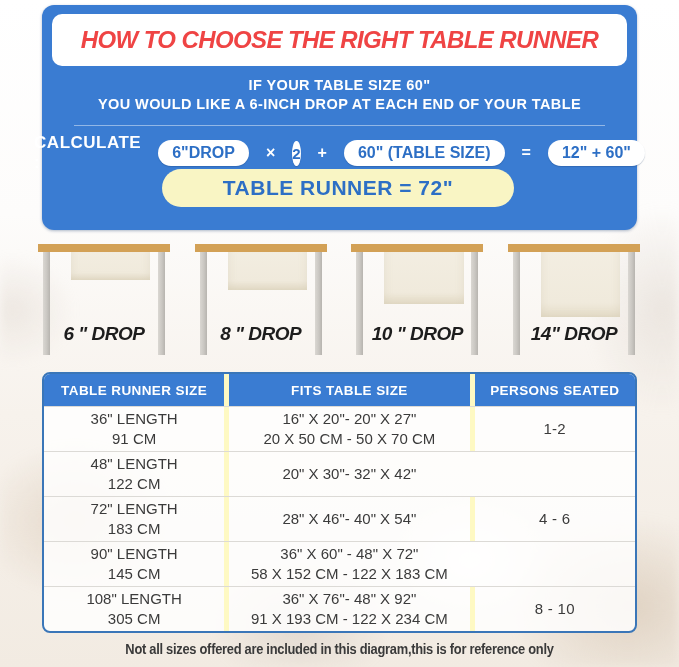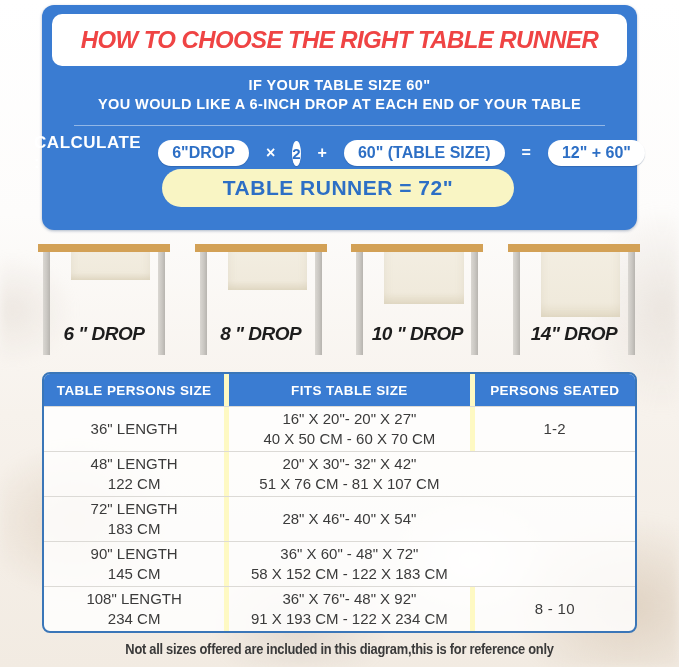--- a/index.html
+++ b/index.html
@@ -123,72 +123,73 @@
     <div class="runner" style="height: 73px;"></div>
     <div class="tabletop"></div>
     <div class="leg l"></div>
     <div class="leg r"></div>
     <div class="drop-label">14" DROP</div>
   </div>
 </div>
 
 <div class="size-table">
   <div class="st-header">
-    <div class="st-cell">TABLE PERSONS SIZE</div>
+    <div class="st-cell">TABLE RUNNER SIZE</div>
     <div class="st-cell">FITS TABLE SIZE</div>
     <div class="st-cell">PERSONS SEATED</div>
   </div>
 
   <div class="st-row">
     <div class="st-cell">
       <div>36" LENGTH</div>
+      <div>91 CM</div>
     </div>
     <div class="st-cell">
       <div>16" X 20"- 20" X 27"</div>
-      <div>40 X 50 CM - 60 X 70 CM</div>
+      <div>20 X 50 CM - 50 X 70 CM</div>
     </div>
     <div class="st-cell persons">1-2</div>
   </div>
 
   <div class="st-row">
     <div class="st-cell">
       <div>48" LENGTH</div>
       <div>122 CM</div>
     </div>
     <div class="st-cell">
       <div>20" X 30"- 32" X 42"</div>
-      <div>51 X 76 CM - 81 X 107 CM</div>
     </div>
   </div>
 
   <div class="st-row">
     <div class="st-cell">
       <div>72" LENGTH</div>
       <div>183 CM</div>
     </div>
     <div class="st-cell">
       <div>28" X 46"- 40" X 54"</div>
     </div>
+    <div class="st-cell persons">4 - 6</div>
   </div>
 
   <div class="st-row">
     <div class="st-cell">
       <div>90" LENGTH</div>
       <div>145 CM</div>
     </div>
     <div class="st-cell">
       <div>36" X 60" - 48" X 72"</div>
       <div>58 X 152 CM - 122 X 183 CM</div>
     </div>
   </div>
 
   <div class="st-row">
     <div class="st-cell">
       <div>108" LENGTH</div>
-      <div>234 CM</div>
+      <div>305 CM</div>
     </div>
     <div class="st-cell">
       <div>36" X 76"- 48" X 92"</div>
       <div>91 X 193 CM - 122 X 234 CM</div>
     </div>
     <div class="st-cell persons">8 - 10</div>
   </div>
 </div>
 
 <div class="footer">Not all sizes offered are included in this diagram,this is for reference only</div>

